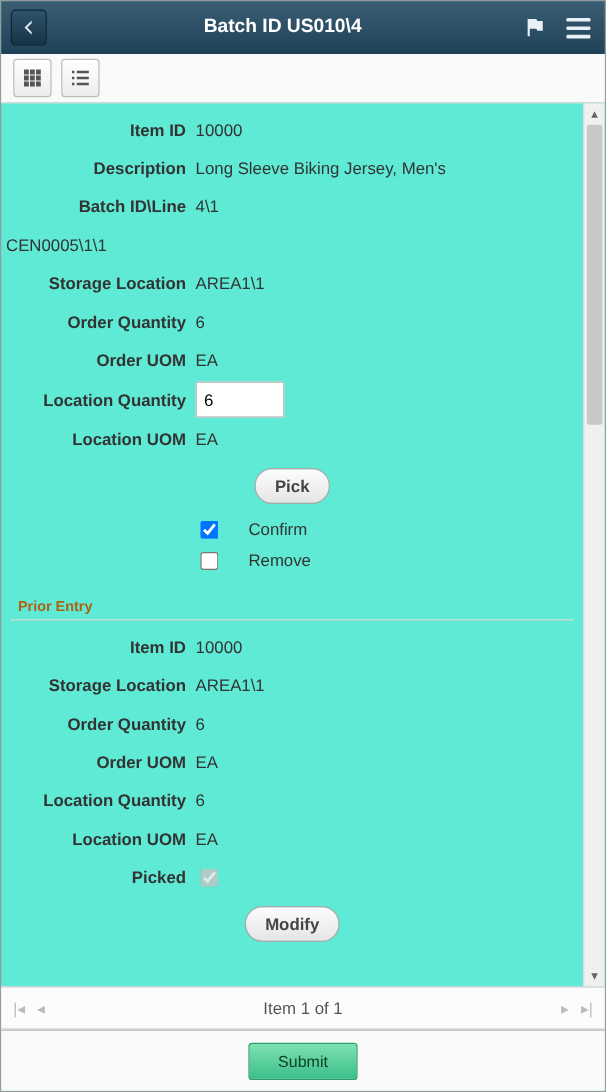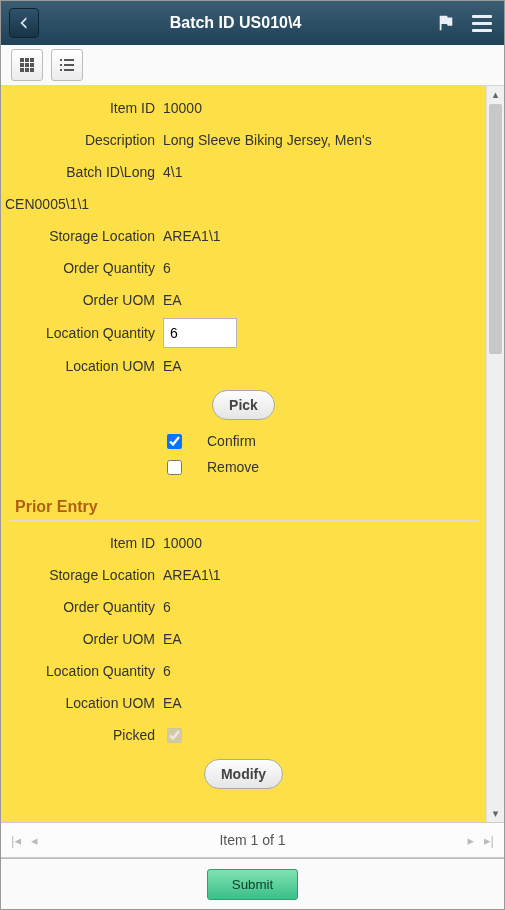--- a/index.html
+++ b/index.html
@@ -1,40 +1,40 @@
 <!DOCTYPE html>
 <html><head>
 <meta charset="utf-8">
 <style>
 html,body{margin:0;padding:0;font-family:Arial,Helvetica,sans-serif;font-size:14px;color:#333;background:#fff}
-.app{width:505px;height:910px;border:1px solid #999;box-sizing:border-box;display:flex;flex-direction:column;position:relative;background:#fde047}
+.app{width:505px;height:910px;border:1px solid #999;box-sizing:border-box;display:flex;flex-direction:column;position:relative;background:#5eead4}
 
 .header{height:44px;background:linear-gradient(#3a5d74,#1f4258);display:flex;align-items:center;color:#fff;position:relative}
 .back-btn{width:28px;height:28px;margin-left:8px;background:linear-gradient(#2f536b,#183347);border:1px solid #0d2533;border-radius:4px;display:flex;align-items:center;justify-content:center;cursor:pointer}
 .back-btn svg{width:12px;height:12px;fill:#d9e6ef}
 .title{flex:1;text-align:center;font-weight:bold;font-size:16px;color:#fff}
 .flag-icon,.menu-icon{width:28px;height:28px;display:flex;align-items:center;justify-content:center;margin-right:8px;cursor:pointer}
 .flag-icon svg{width:18px;height:18px;fill:#e8f0f6}
 .menu-icon{flex-direction:column;gap:4px}
 .menu-icon span{display:block;width:20px;height:3px;background:#e8f0f6;border-radius:1px}
 
 .toolbar{height:40px;border-bottom:1px solid #d6d6d6;display:flex;align-items:center;padding:0 10px;gap:8px;background:#fafafa}
 .tool-btn{width:30px;height:30px;border:1px solid #bcbcbc;border-radius:3px;background:linear-gradient(#fff,#ececec);display:flex;align-items:center;justify-content:center;cursor:pointer}
 .tool-btn svg{width:16px;height:16px;fill:#555}
 
 .content{flex:1;overflow:hidden;display:flex}
 .scroll{flex:1;overflow-y:auto;padding:6px 4px 10px 4px}
 .form-row{display:flex;align-items:center;min-height:32px}
-.form-label{width:150px;text-align:right;padding-right:8px;font-weight:normal;color:#333}
+.form-label{width:150px;text-align:right;padding-right:8px;font-weight:bold;color:#333}
 .form-value{color:#333;padding:2px 0}
 .form-input{width:60px;height:24px;border:1px solid #b5b5b5;padding:2px 6px;font-size:14px}
 .btn{display:inline-block;padding:6px 16px;border:1px solid #a9a9a9;border-radius:15px;background:linear-gradient(#fdfdfd,#e5e5e5);font-weight:bold;color:#444;cursor:pointer;font-size:14px}
 .btn-row{display:flex;justify-content:center;padding:8px 0}
 .check-row{display:flex;align-items:center;padding-left:158px;height:26px;gap:22px}
-.section-title{color:#b06010;font-size:16px;font-weight:bold;padding:14px 6px 4px 6px;border-bottom:1px solid #dcdcdc;margin:4px 4px 6px 4px}
+.section-title{color:#b06010;font-size:12px;font-weight:bold;padding:14px 6px 4px 6px;border-bottom:1px solid #dcdcdc;margin:4px 4px 6px 4px}
 
 .scrollbar{width:17px;background:#f0f0f0;border-left:1px solid #ddd;position:relative}
 .scroll-arrow{position:absolute;left:0;width:17px;height:17px;display:flex;align-items:center;justify-content:center;color:#666;font-size:11px}
 .scroll-arrow.top{top:0}
 .scroll-arrow.bottom{bottom:0}
 .scroll-thumb{position:absolute;left:2px;right:2px;top:18px;height:250px;background:#c8c8c8;border-radius:2px}
 
 .pager{height:34px;border-top:1px solid #ccc;border-bottom:1px solid #ccc;display:flex;align-items:center;justify-content:space-between;padding:0 10px;background:#fcfcfc;color:#555}
 .pager-ctrl{display:flex;gap:10px}
 .pager-ctrl span{cursor:default;color:#bbb;font-size:13px}
@@ -86,21 +86,21 @@
 
       <div class="form-row">
           <div class="form-label">Item ID</div>
           <div class="form-value">10000</div>
         </div>
       <div class="form-row">
           <div class="form-label">Description</div>
           <div class="form-value">Long Sleeve Biking Jersey, Men's</div>
         </div>
       <div class="form-row">
-          <div class="form-label">Batch ID\Long</div>
+          <div class="form-label">Batch ID\Line</div>
           <div class="form-value">4\1</div>
         </div>
       <div class="form-row">
           <div class="form-value">CEN0005\1\1</div>
         </div>
       <div class="form-row">
           <div class="form-label">Storage Location</div>
           <div class="form-value">AREA1\1</div>
         </div>
       <div class="form-row">

